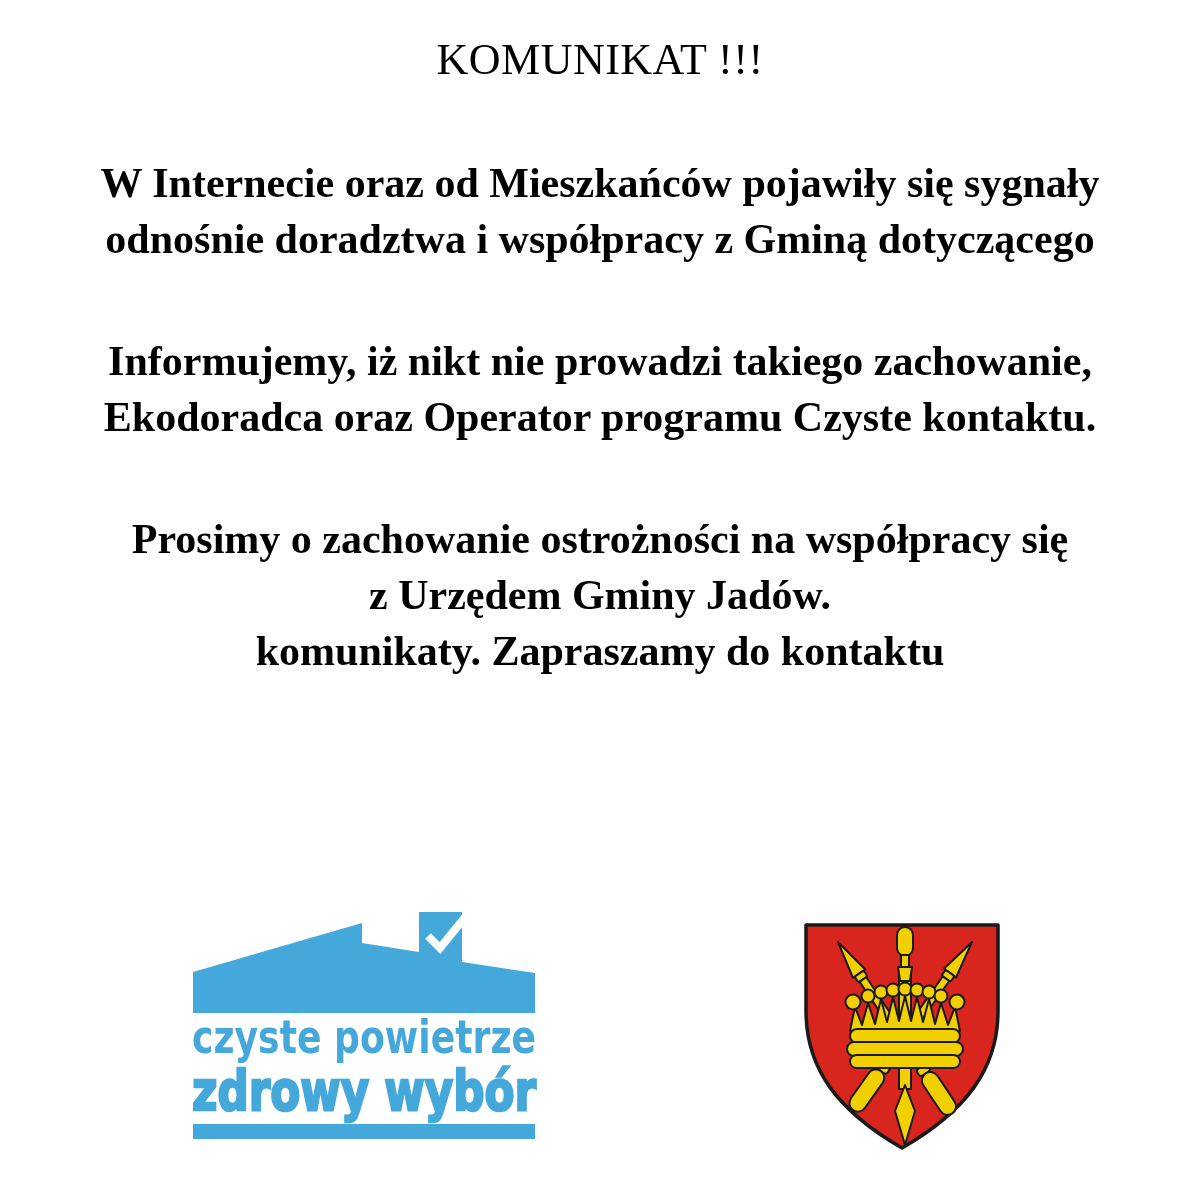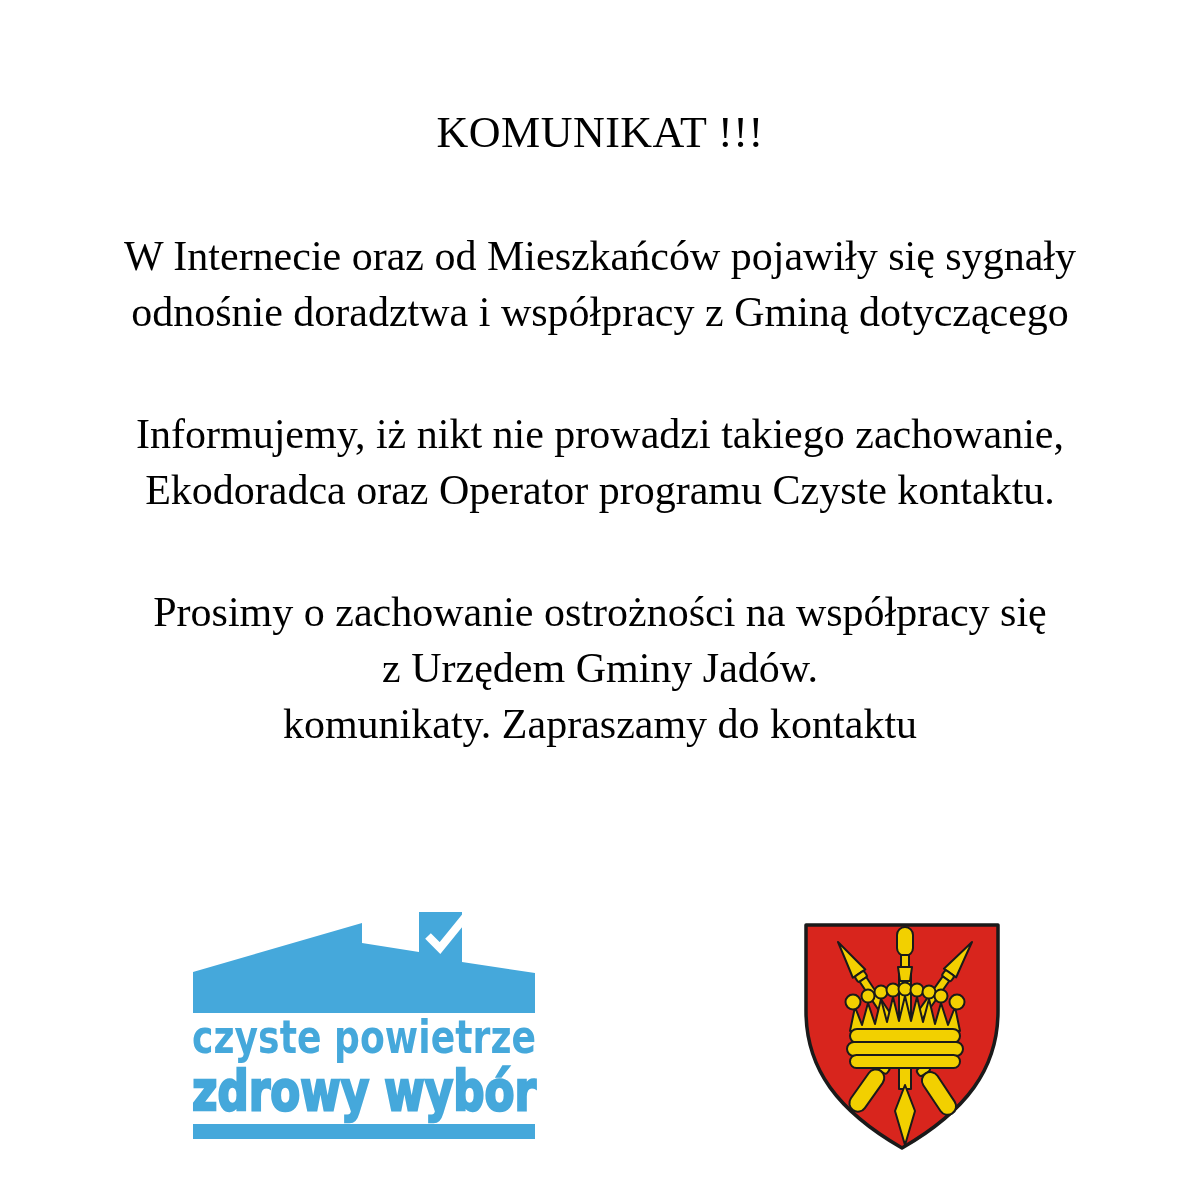--- a/index.html
+++ b/index.html
@@ -9,31 +9,32 @@
     height: 1200px;
     margin: 0 auto;
     background: #ffffff;
     font-family: "Liberation Serif", serif;
     color: #000000;
     text-align: center;
     overflow: hidden;
   }
   .title {
     margin: 0;
-    padding-top: 108px;
+    padding-top: 35px;
     font-size: 44px;
     line-height: 50px;
     font-weight: 400;
     letter-spacing: 0.5px;
   }
   .para {
     margin: 66px auto 0;
     width: 1180px;
     font-size: 42px;
     line-height: 56px;
+    font-weight: bold;
   }
   .para.first { margin-top: 70px; }
   .para .line { display: block; white-space: nowrap; }
   .logo-cp {
     position: absolute;
     left: 190px;
     top: 903px;
     width: 348px;
     height: 240px;
   }

